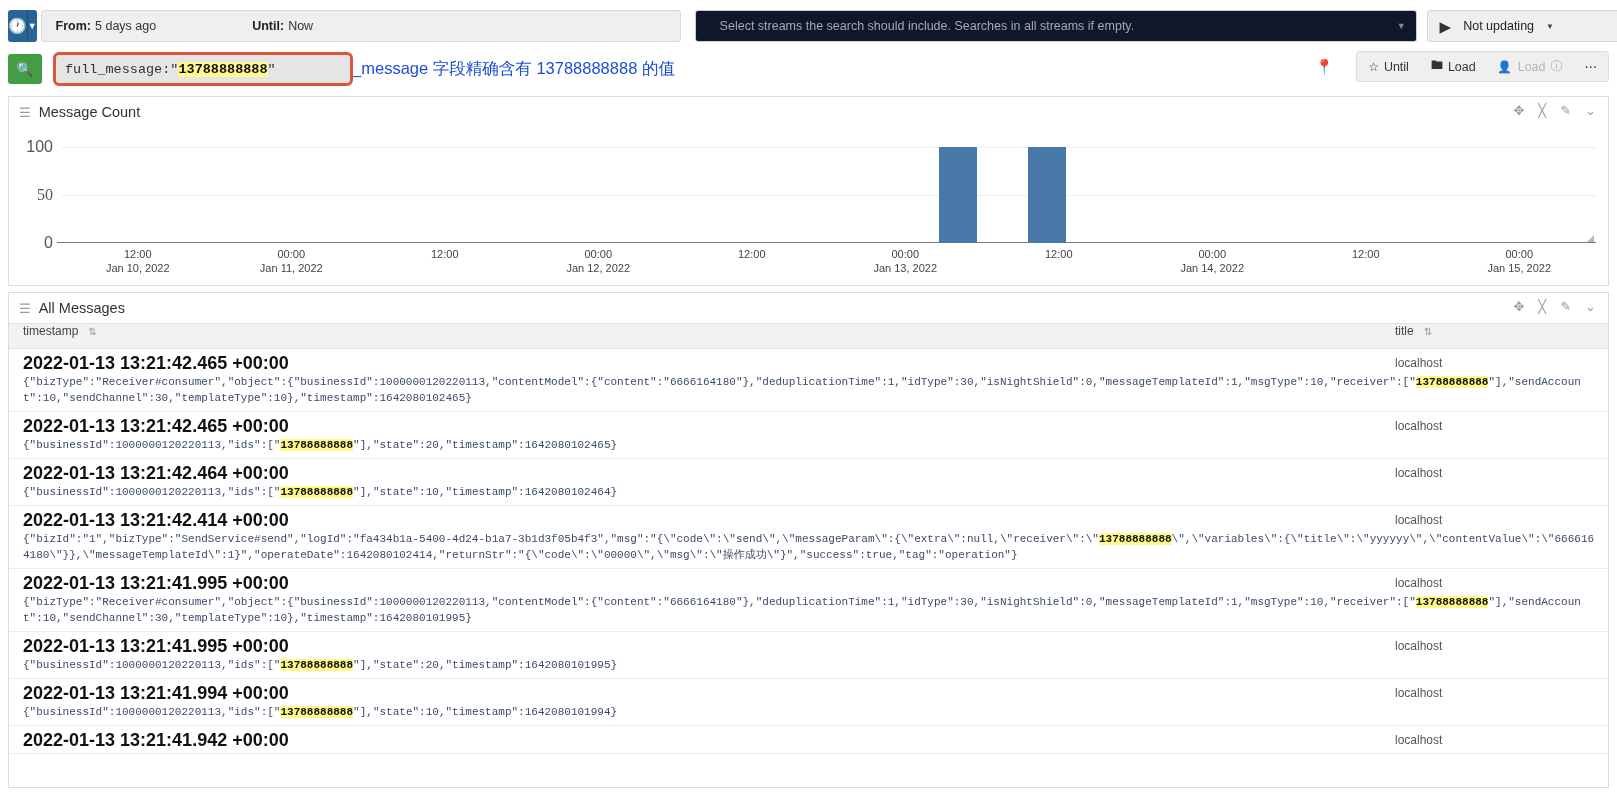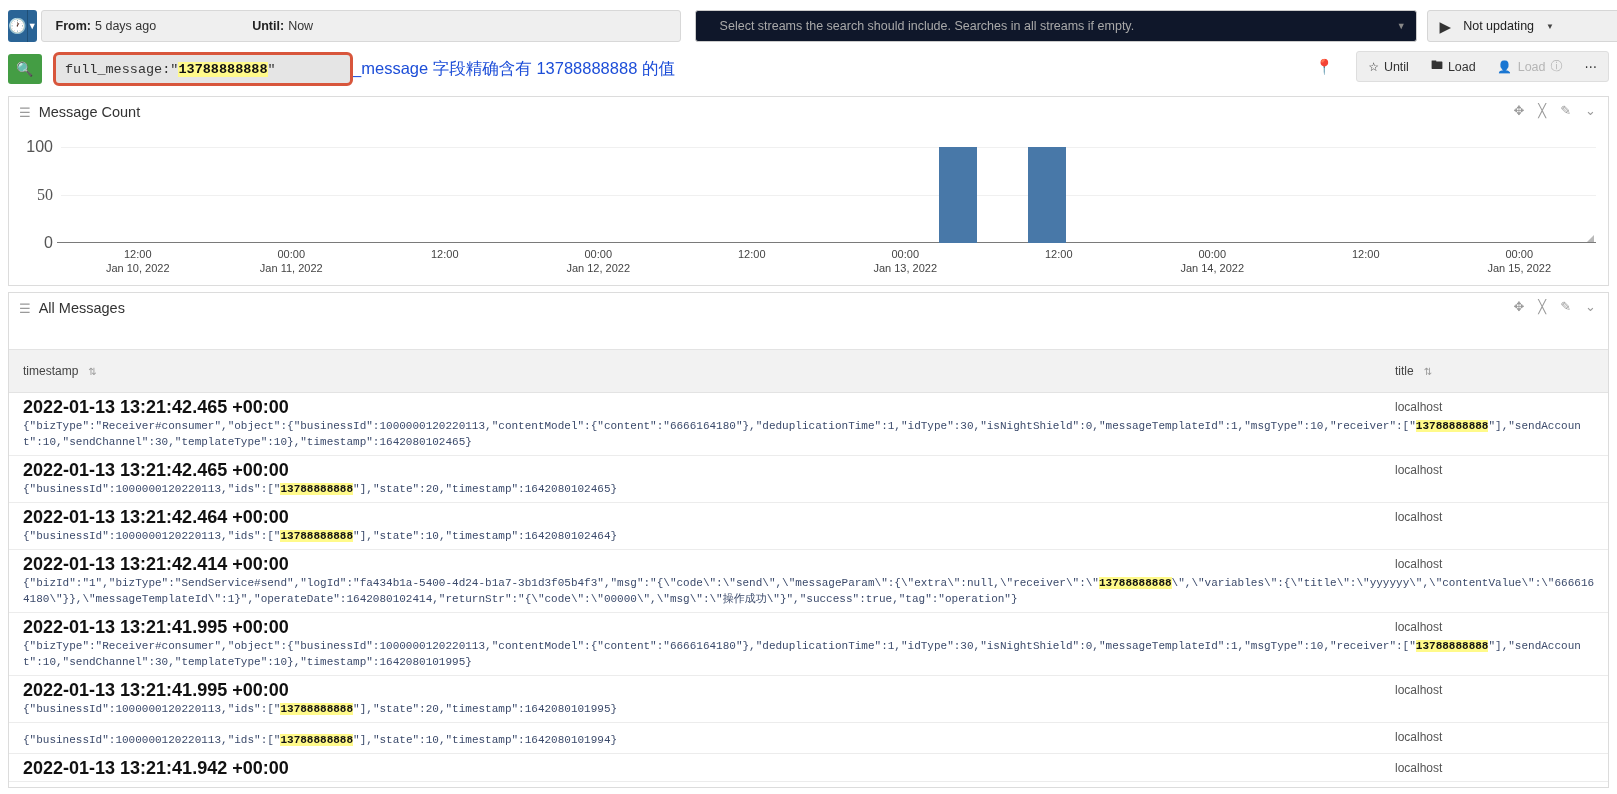--- a/index.html
+++ b/index.html
@@ -141,25 +141,24 @@
   .xtick .d2 { display: block; }
   .resize-corner {
     position: absolute; right: 2px; bottom: 1px;
     width: 0; height: 0; border-style: solid; border-width: 0 0 7px 7px;
     border-color: transparent transparent #b9b9b9 transparent;
   }
 
   
   #messages-panel { top: 292px; height: 496px; }
   .tbl-head {
-    height: 44px; background: #f2f2f2; border-top: 1px solid #e3e3e3;
+    height: 26px; background: #f2f2f2; border-top: 1px solid #e3e3e3;
     border-bottom: 1px solid #e3e3e3;
-    display: flex; align-items: center; font-size: 12px; color: #444;
+    display: flex; align-items: flex-start; font-size: 12px; color: #444;
     position: relative;
-    margin-top: 26px;
   }
   .th-ts { padding-left: 14px; display: flex; align-items: center; gap: 10px; }
   .th-src { position: absolute; left: 1386px; display: flex; align-items: center; gap: 10px; }
   .sort-icon { color: #999; font-size: 10px; }
 
   .msg {
     border-bottom: 1px solid #ececec;
     padding: 6px 0 5px 0; position: relative;
   }
   .msg-ts {
@@ -334,20 +333,21 @@
         <div class="msg-ts">2022-01-13 13:21:41.995 +00:00</div>
         <div class="msg-src">localhost</div>
         <div class="msg-body"><span>{"bizType":"Receiver#consumer","object":{"businessId":1000000120220113,"contentModel":{"content":"6666164180"},"deduplicationTime":1,"idType":30,"isNightShield":0,"messageTemplateId":1,"msgType":10,"receiver":["</span><span class="hl">13788888888</span><span>"],"sendAccount":10,"sendChannel":30,"templateType":10},"timestamp":1642080101995}</span></div>
       </div>
       <div class="msg">
         <div class="msg-ts">2022-01-13 13:21:41.995 +00:00</div>
         <div class="msg-src">localhost</div>
         <div class="msg-body"><span>{"businessId":1000000120220113,"ids":["</span><span class="hl">13788888888</span><span>"],"state":20,"timestamp":1642080101995}</span></div>
       </div>
       <div class="msg">
+        <div class="msg-ts">2022-01-13 13:21:41.994 +00:00</div>
         <div class="msg-src">localhost</div>
         <div class="msg-body"><span>{"businessId":1000000120220113,"ids":["</span><span class="hl">13788888888</span><span>"],"state":10,"timestamp":1642080101994}</span></div>
       </div>
       <div class="msg">
         <div class="msg-ts">2022-01-13 13:21:41.942 +00:00</div>
         <div class="msg-src">localhost</div>
       </div>
     </div>
 </div>
 

